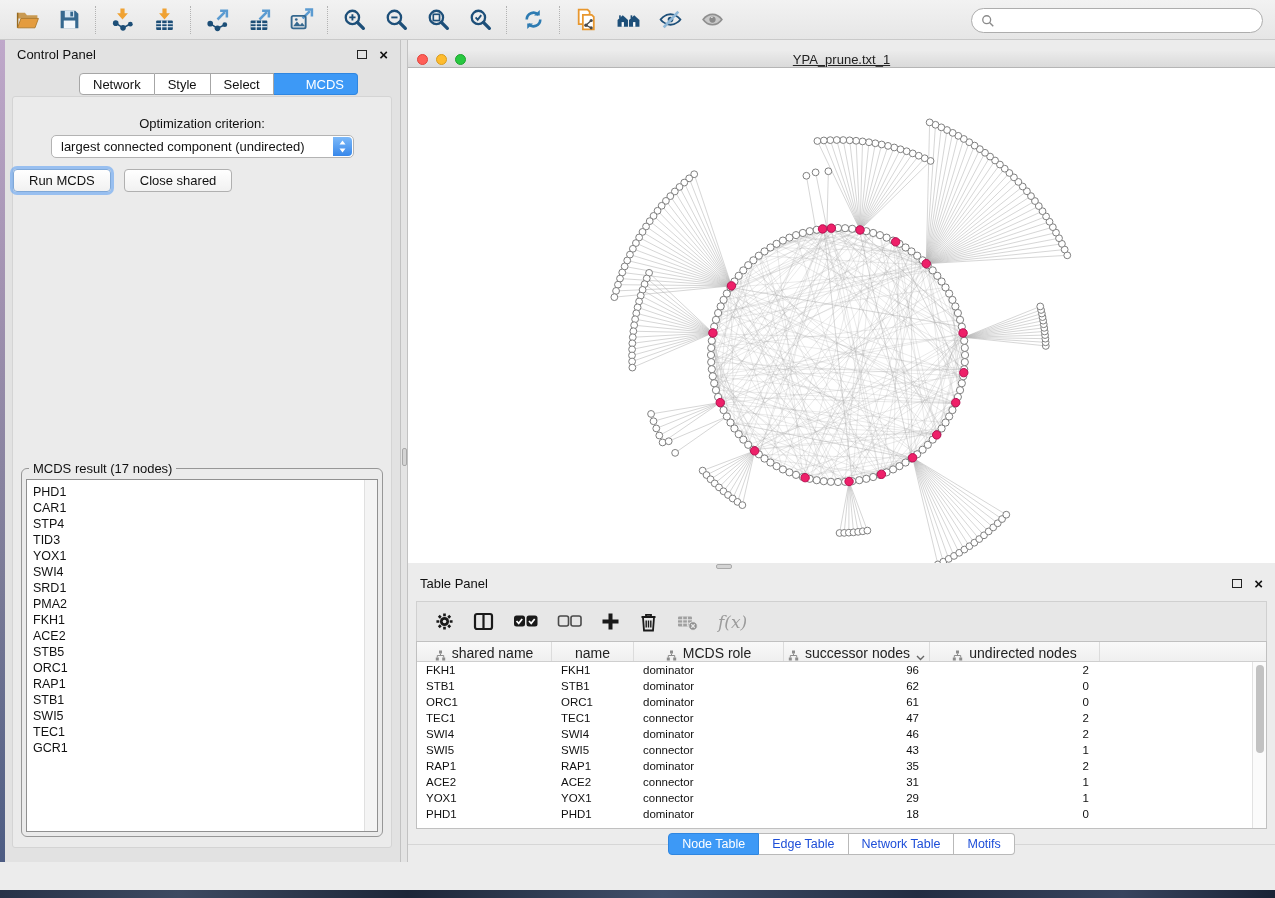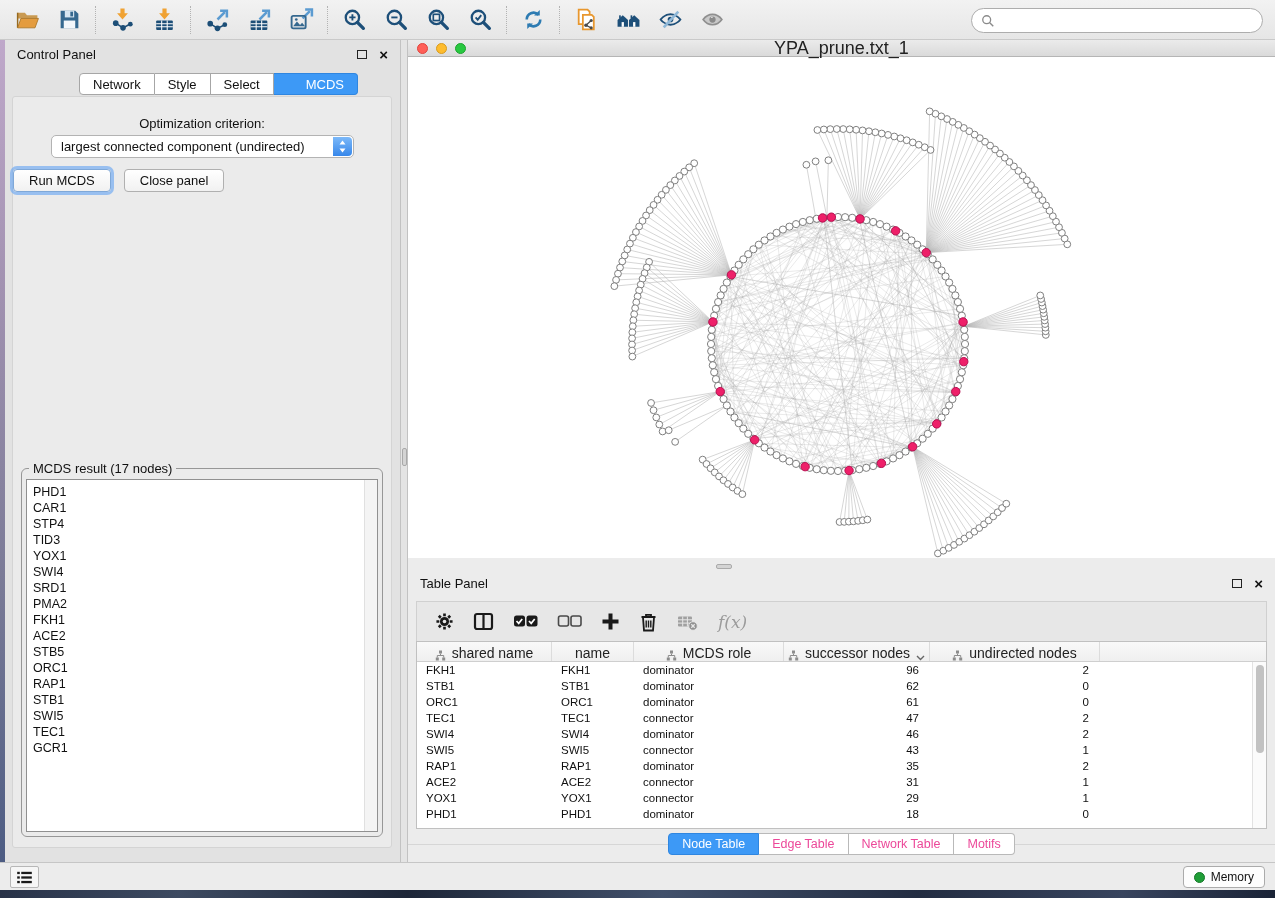--- a/index.html
+++ b/index.html
@@ -64,23 +64,23 @@
   .vsplit { position:absolute; left:400px; top:40px; width:8px; height:822px; background:#e4e4e4;
     border-left:1px solid #c2c2c2; border-right:1px solid #c2c2c2; cursor:col-resize; }
   .vsplit .grip { position:absolute; left:0.5px; top:408px; width:5px; height:18px; background:#d4d4d4;
     border:1px solid #a9a9a9; border-radius:2px; }
   .hsplit { position:absolute; left:0; top:523px; width:867px; height:6px; background:#ececec; cursor:row-resize; }
   .hsplit .grip { position:absolute; left:308px; top:0.5px; width:16px; height:5px; background:#d4d4d4;
     border:1px solid #aaa; border-radius:2px; }
 
   
   .right-col { position:absolute; left:408px; top:40px; width:867px; height:822px; }
-  .net-title { position:relative; margin-top:0; height:17px; background:linear-gradient(#ebebeb,#dadada);
+  .net-title { position:relative; margin-top:11px; height:17px; background:linear-gradient(#ebebeb,#dadada);
     border-bottom:1px solid #b5b5b5; display:flex; align-items:center; justify-content:center;
-    font-size:18px; color:#222; }
+    font-size:13px; color:#222;text-decoration:underline; }
   .traffic { position:absolute; left:9px; top:3px; display:flex; gap:8px; }
   .traffic span { width:11px; height:11px; border-radius:50%; display:inline-block; cursor:pointer; }
   .tl-red { background:#ff5f57; border:1px solid #e0443e; }
   .tl-yellow { background:#febc2e; border:1px solid #d89c1f; }
   .tl-green { background:#28c840; border:1px solid #1da32f; }
   .net-canvas { height:501px; background:#fff; }
 
   
   .table-panel { position:absolute; left:0; top:529px; width:867px; height:293px; background:#ececec; }
   .tp-toolbar { margin:4px 8px 0 8px; height:41px; background:#e7e7e7; border:1px solid #d0d0d0;
@@ -96,21 +96,21 @@
   .t-body { font-size:11.5px; color:#111; }
   .t-row { display:grid; grid-template-columns:135px 82px 150px 146px 170px 1fr 14px; height:16px; cursor:default; }
   .t-row > div { display:flex; align-items:center; overflow:hidden; }
   .td-l { padding-left:9px; }
   .td-r { justify-content:flex-end; padding-right:11px; }
   .t-scroll { position:absolute; right:0; top:20px; bottom:0; width:14px; background:#fbfbfb; border-left:1px solid #e2e2e2; }
   .t-thumb { position:absolute; left:2.5px; top:3px; width:8px; height:88px; background:#c2c2c2; border-radius:4px; }
 
   .tp-tabs { position:absolute; left:0; right:0; bottom:7px; display:flex; justify-content:center; }
   .tp-tab { height:22px; padding:0 13px; font-size:12.5px; display:flex; align-items:center; background:#fff;
-    border:1px solid #b9b9b9; border-left:none; cursor:pointer; color:#ec4899; }
+    border:1px solid #b9b9b9; border-left:none; cursor:pointer; color:#1d4ed8; }
   .tp-tab:first-child { border-left:1px solid #b9b9b9; border-radius:4px 0 0 4px; }
   .tp-tab:last-child { border-radius:0 4px 4px 0; }
   .tp-tab.active { background:#3d99f6; border-color:#2f86e0; color:#fff; }
   .tabs-line { position:absolute; left:0; right:0; bottom:17px; border-bottom:1px solid #d6d6d6; }
 
   
   .status-bar { position:absolute; left:0; top:862px; width:1275px; height:28px; background:#ececec;
     border-top:1px solid #c6c6c6; }
   .menu-btn { position:absolute; left:10px; top:3px; width:29px; height:22px; background:#f6f6f6;
     border:1px solid #b7b7b7; border-radius:2px; display:flex; align-items:center; justify-content:center; cursor:pointer; }
@@ -293,21 +293,21 @@
         <span>largest connected component (undirected)</span>
         <span class="dd-stepper">
           <svg width="9" height="15" viewBox="0 0 9 15">
               <path d="M4.5 1.5l3 4h-6z" fill="#fff"></path>
               <path d="M4.5 13.5l-3-4h6z" fill="#fff"></path>
             </svg>
         </span>
       </div>
       <div class="btn-row">
         <button class="cp-btn focused">Run MCDS</button>
-        <button class="cp-btn">Close panel</button>
+        <button class="cp-btn">Close shared</button>
       </div>
       <div class="mcds-fieldset">
         <span class="mcds-legend">MCDS result (17 nodes)</span>
         <div class="mcds-list">
           <div class="mcds-items">
               <div>PHD1</div>
               <div>CAR1</div>
               <div>STP4</div>
               <div>TID3</div>
               <div>YOX1</div>
@@ -1258,33 +1258,15 @@
       <div class="tabs-line"></div>
       <div class="tp-tabs">
         <div class="tp-tab active">Node Table</div>
         <div class="tp-tab">Edge Table</div>
         <div class="tp-tab">Network Table</div>
         <div class="tp-tab">Motifs</div>
       </div>
     </div>
   </div>
 
-  <div class="status-bar">
-    <div class="menu-btn">
-      <svg width="17" height="13" viewBox="0 0 20 16">
-          <g fill="#1a1a1a">
-            <rect x="1" y="1" width="3.2" height="2.8"></rect>
-            <rect x="6" y="1" width="13" height="2.8"></rect>
-            <rect x="1" y="6.6" width="3.2" height="2.8"></rect>
-            <rect x="6" y="6.6" width="13" height="2.8"></rect>
-            <rect x="1" y="12.2" width="3.2" height="2.8"></rect>
-            <rect x="6" y="12.2" width="13" height="2.8"></rect>
-          </g>
-        </svg>
-    </div>
-    <div class="memory-btn">
-      <span class="mem-dot"></span>
-      <span>Memory</span>
-    </div>
-  </div>
 
   <div class="bottom-strip"></div>
 </div>
 
 </body></html>

